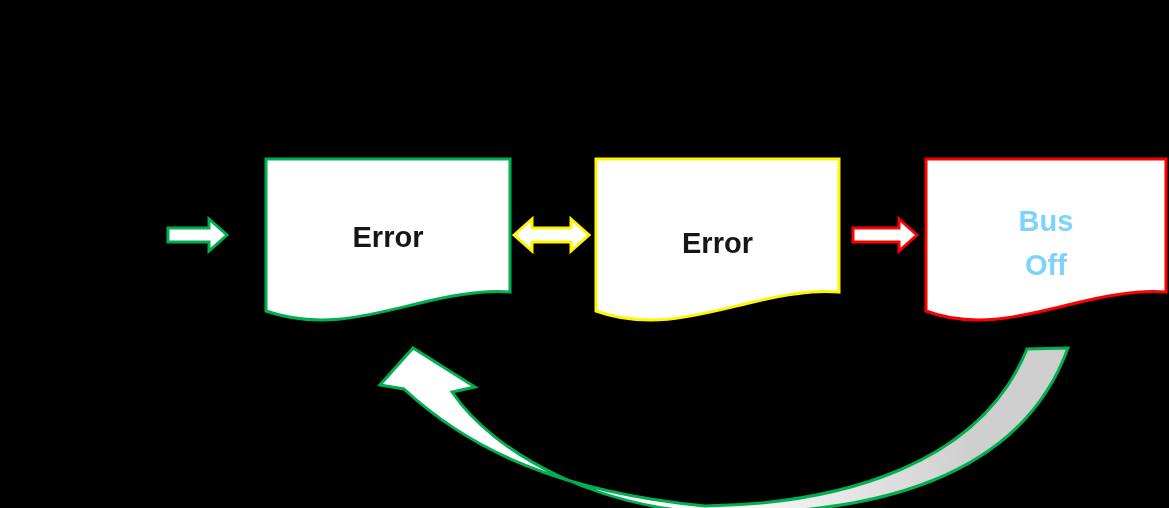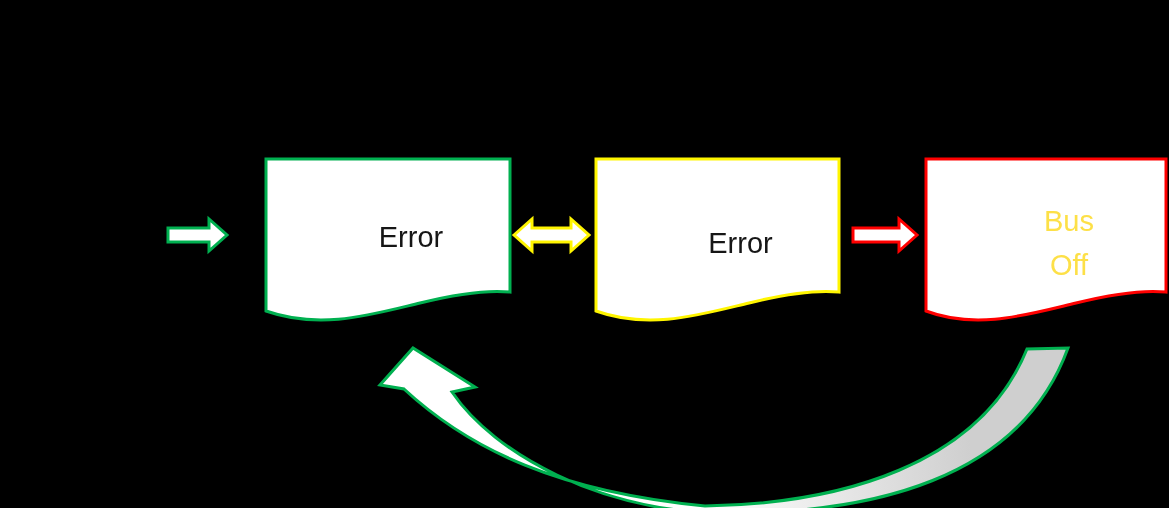--- a/index.html
+++ b/index.html
@@ -23,23 +23,22 @@
   }
   .state-label {
     position: absolute;
     display: flex;
     flex-direction: column;
     align-items: center;
     justify-content: center;
     text-align: center;
     font-size: 29px;
     line-height: 44px;
-    font-weight: 400;
+    font-weight: 700;
     pointer-events: none;
-    margin-left: 23px;
   }
 </style>
 </head>
 <body>
 
 <div class="canvas" style="background-color: rgb(0, 0, 0);">
 
   <svg class="diagram-svg" width="1169" height="508" viewBox="0 0 1169 508">
     <defs>
       <linearGradient id="swooshGrad" gradientUnits="userSpaceOnUse" x1="404" y1="430" x2="1068" y2="400">
@@ -80,18 +79,18 @@
   </svg>
 
   <div class="state-label" style="left: 266px; top: 192px; width: 244px; height: 90px; color: rgb(22, 22, 22);">
     <span>Error</span>
   </div>
 
   <div class="state-label" style="left: 596px; top: 198px; width: 243px; height: 90px; color: rgb(22, 22, 22);">
     <span>Error</span>
   </div>
 
-  <div class="state-label" style="left: 926px; top: 198px; width: 240px; height: 90px; color: #fde047;">
+  <div class="state-label" style="left: 926px; top: 198px; width: 240px; height: 90px; color: #7dd3fc;">
     <span>Bus</span>
     <span>Off</span>
   </div>
 
 </div>
 
 </body></html>

